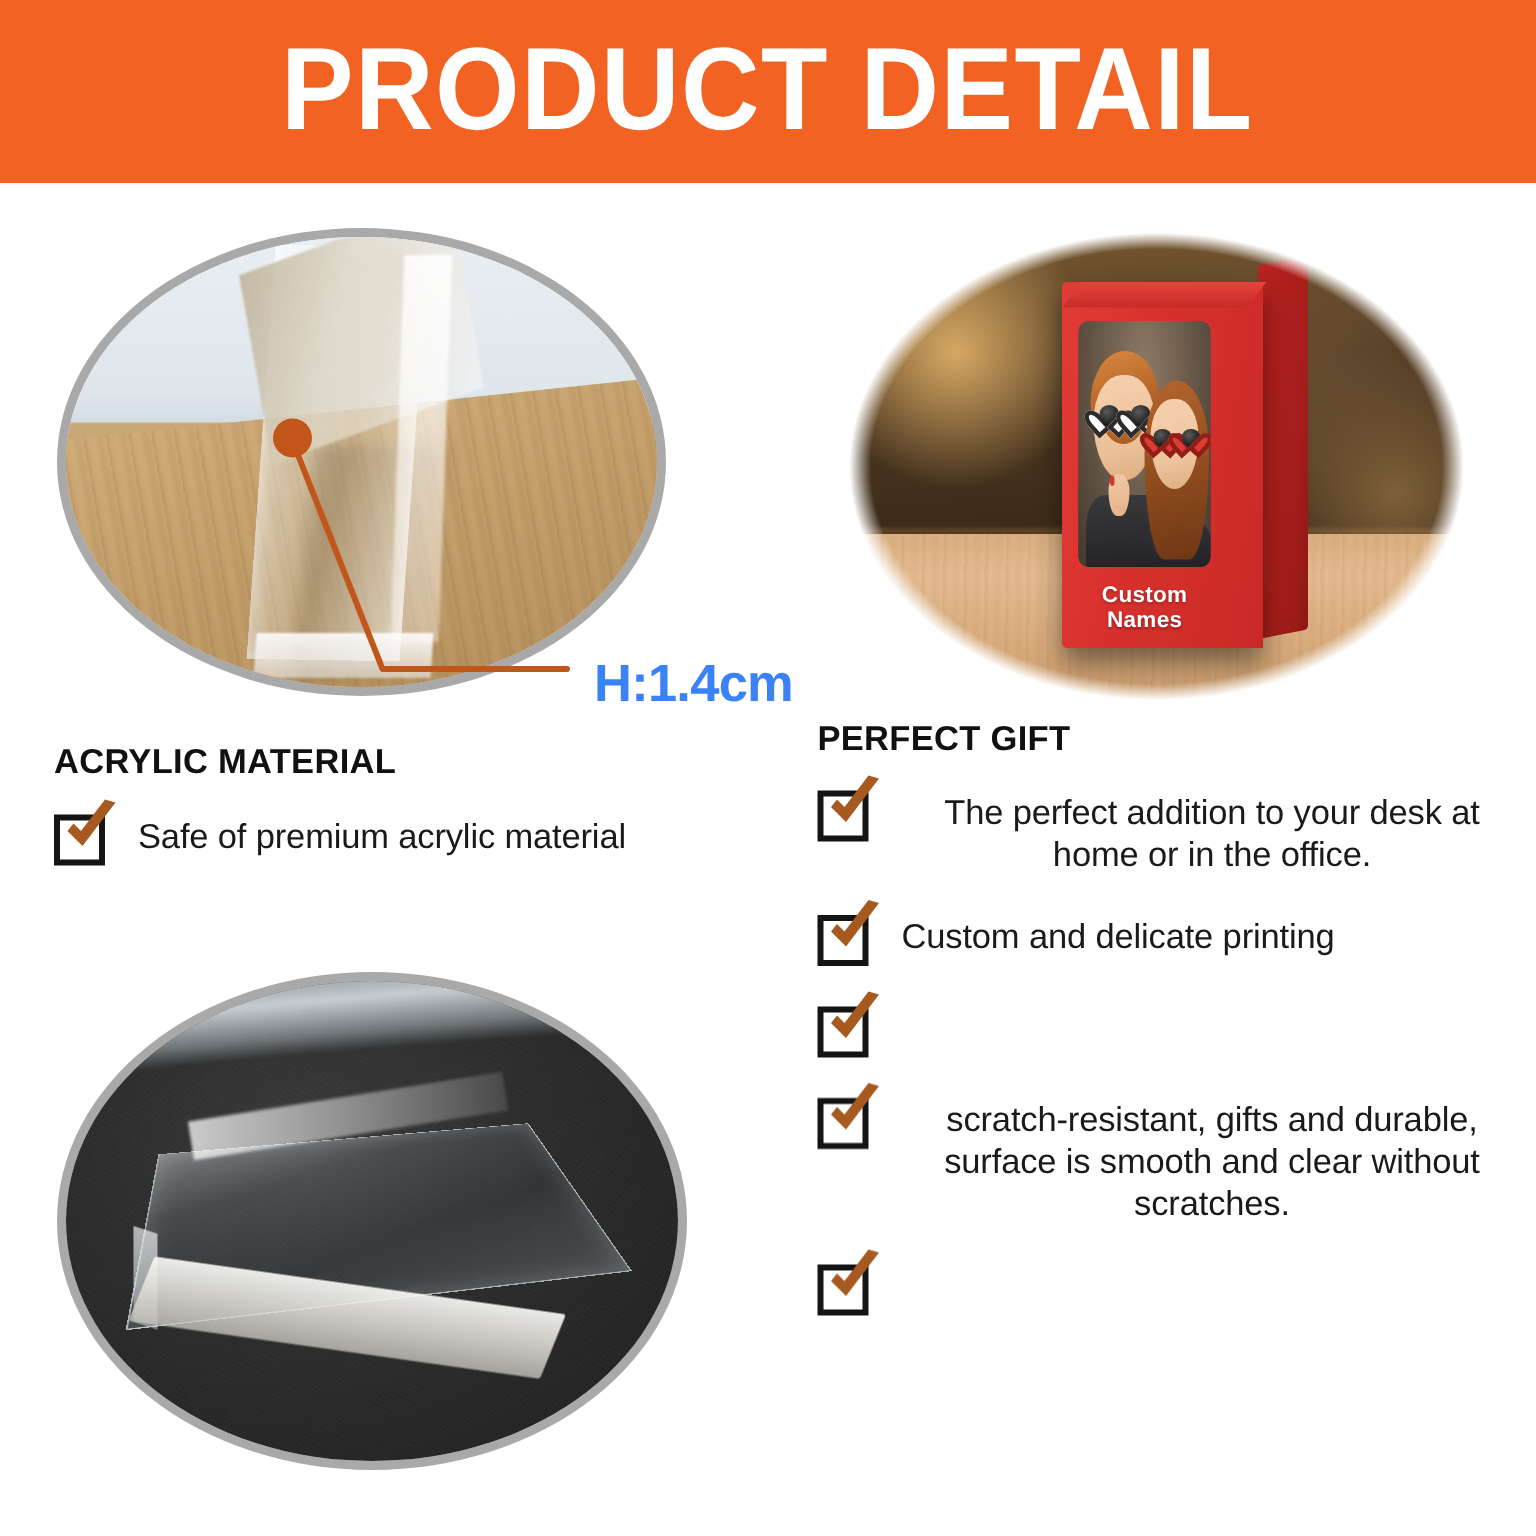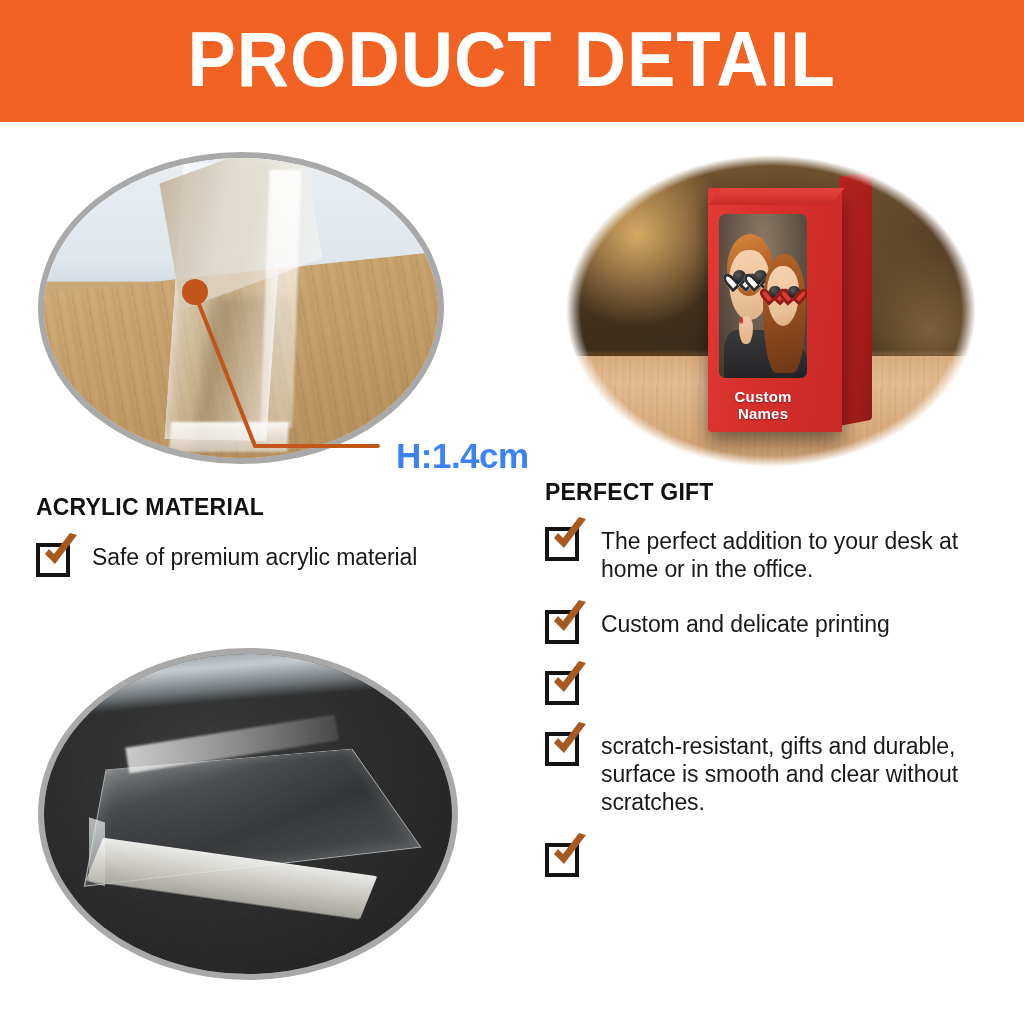--- a/index.html
+++ b/index.html
@@ -520,21 +520,21 @@
     font-size: 23px;
     color: #111111;
     letter-spacing: 0.2px;
     white-space: nowrap;
   }
   #heading-acrylic { left: 36px; top: 494px; }
   #heading-gift    { left: 545px; top: 479px; }
 
   .feature-list { position: absolute; }
   #list-acrylic { left: 36px; top: 538px; width: 480px; }
-  #list-gift    { left: 545px; top: 522px; width: 470px; }
+  #list-gift    { left: 545px; top: 522px; width: 470px; text-align: center; }
 
   .feature-item {
     display: flex;
     align-items: flex-start;
     margin-bottom: 22px;
   }
   .checkbox-icon {
     position: relative;
     flex: 0 0 auto;
     width: 38px;

